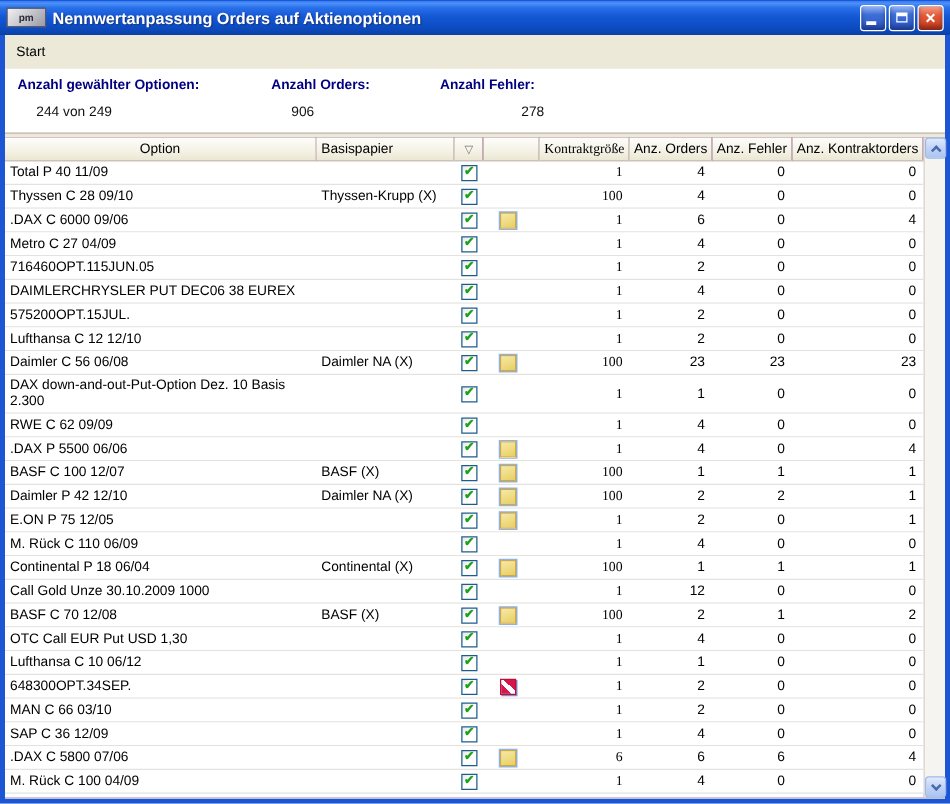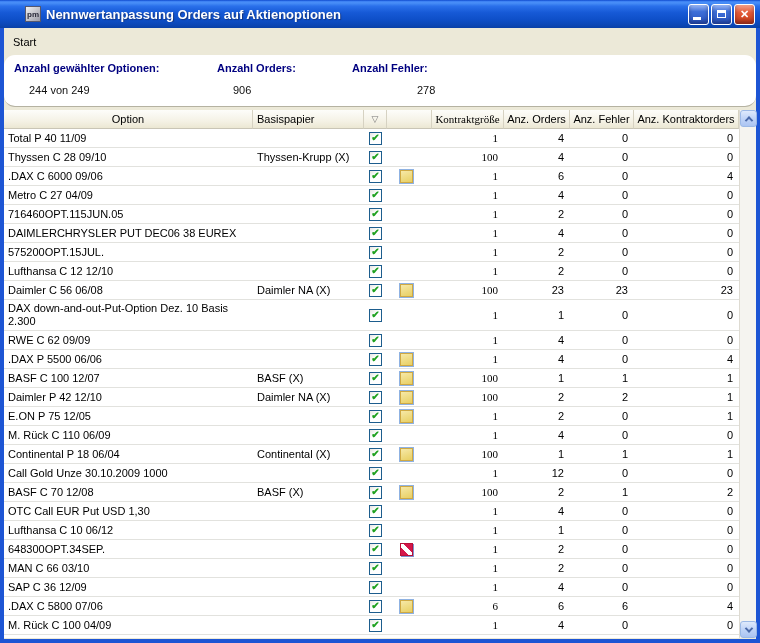--- a/index.html
+++ b/index.html
@@ -5,39 +5,39 @@
   * { box-sizing: border-box; margin: 0; padding: 0; }
   html,body { width:760px; height:643px; font-family:"Liberation Sans", sans-serif; font-size:11px; background:#fff; }
   .window { position:relative; width:760px; height:643px; background:#1d55d4; overflow:hidden; }
 
   
   .titlebar {
     height:28px; display:flex; align-items:center; padding:0 5px;
     background:linear-gradient(180deg,#0842c8 0%,#3a7ef2 4%,#4a90f8 10%,#2a70ea 22%,#1659d6 45%,#0e4fc8 70%,#0b46b4 90%,#0940a6 100%);
   }
   .appicon {
-    width:16px;height:16px;margin-right:5px;flex:0 0 auto;
+    width:32px;height:16px;margin-right:5px;flex:0 0 auto;
     background:linear-gradient(135deg,#f2f2f2,#9a9aa6);
     border:1px solid #55586e; color:#2a2a3a; font-size:8px; font-weight:bold;
-    display:flex;align-items:center;justify-content:center;margin-left:20px;
+    display:flex;align-items:center;justify-content:center;
   }
   .titletext { color:#fff; font-weight:bold; font-size:13px; text-shadow:1px 1px 1px #17367e; flex:1 1 auto; white-space:nowrap; overflow:hidden; }
   .winbtn { width:21px;height:21px;border:1px solid #fff;border-radius:3px;margin-left:2px;position:relative;
     display:flex;align-items:center;justify-content:center;box-shadow:inset 0 -3px 4px rgba(0,0,40,.35); cursor:default; }
   .btn-blue { background:linear-gradient(180deg,#9ab6f4 0%,#3e6fd8 35%,#2a55c0 100%); }
   .btn-close { background:linear-gradient(180deg,#f5a088 0%,#e25a38 40%,#ca3a12 100%); color:#fff; font-size:11px; font-weight:bold; }
   .glyph-min { position:absolute; left:4px; bottom:4px; width:8px; height:3px; background:#fff; }
   .glyph-max { width:9px; height:8px; border:1px solid #fff; border-top-width:3px; }
 
   
   .content { position:absolute; left:4px; right:4px; top:28px; height:611px; background:#ece9d8; }
   .menubar { height:27px; display:flex; align-items:center; background:#ece9d8; }
   .menuitem { padding:4px 9px; color:#000; }
 
-  .stats { position:relative; height:52px; background:#fff; border-bottom:1px solid #b5b2a1; margin-bottom:3px;border-radius:11px; }
+  .stats { position:relative; height:52px; background:#fff; border-bottom:1px solid #b5b2a1; margin-bottom:3px; }
   .stat-label { position:absolute; top:7px; color:#000080; font-weight:bold; white-space:nowrap; }
   .stat-value { position:absolute; top:29px; color:#111; white-space:nowrap; }
   .sl-0 { left:10px; }  .sv-0 { left:25px; }
   .sl-1 { left:213px; } .sv-1 { left:229px; }
   .sl-2 { left:348px; } .sv-2 { left:385px;margin-left:28px; }
 
   
   .tablewrap { position:relative; width:752px; height:528px; background:#701a75; }
   .thead { display:flex; width:735px; height:19px; }
   .th {

